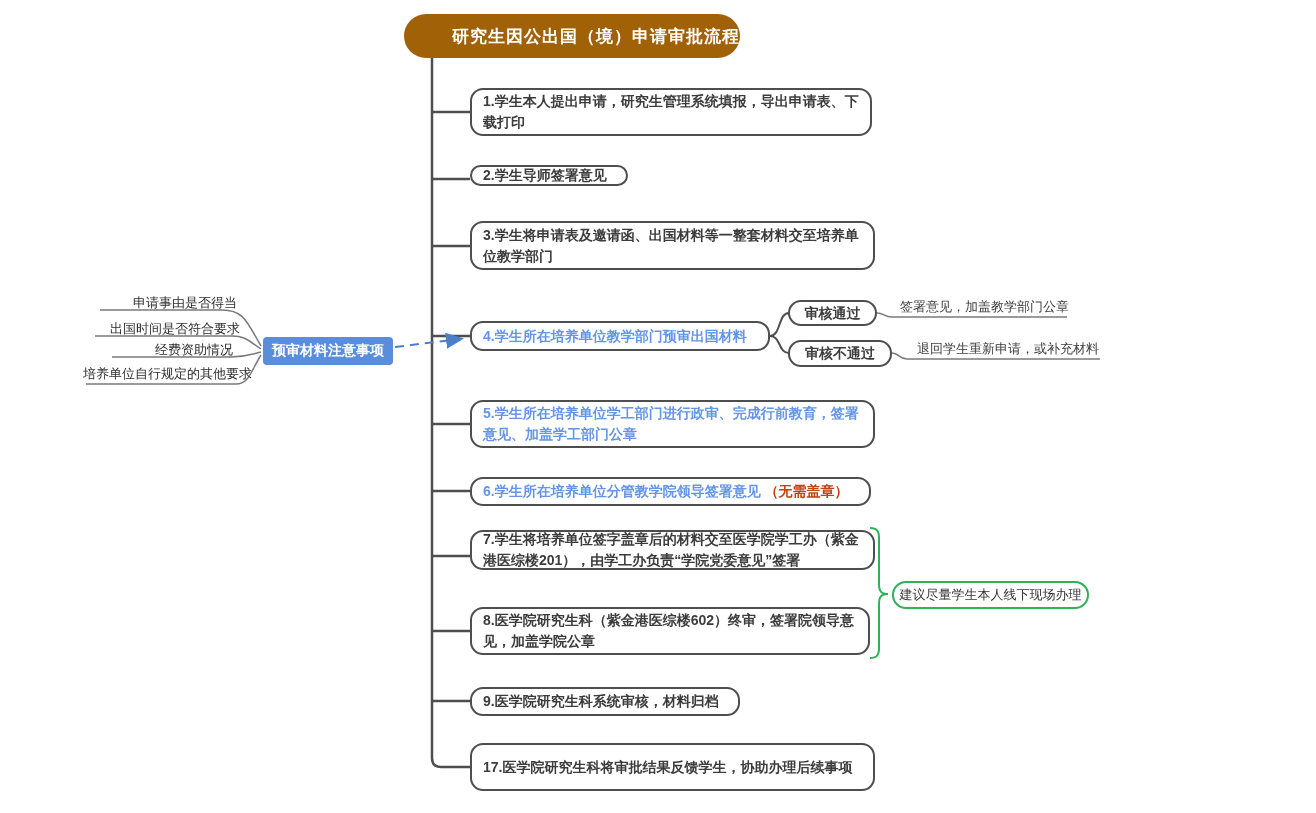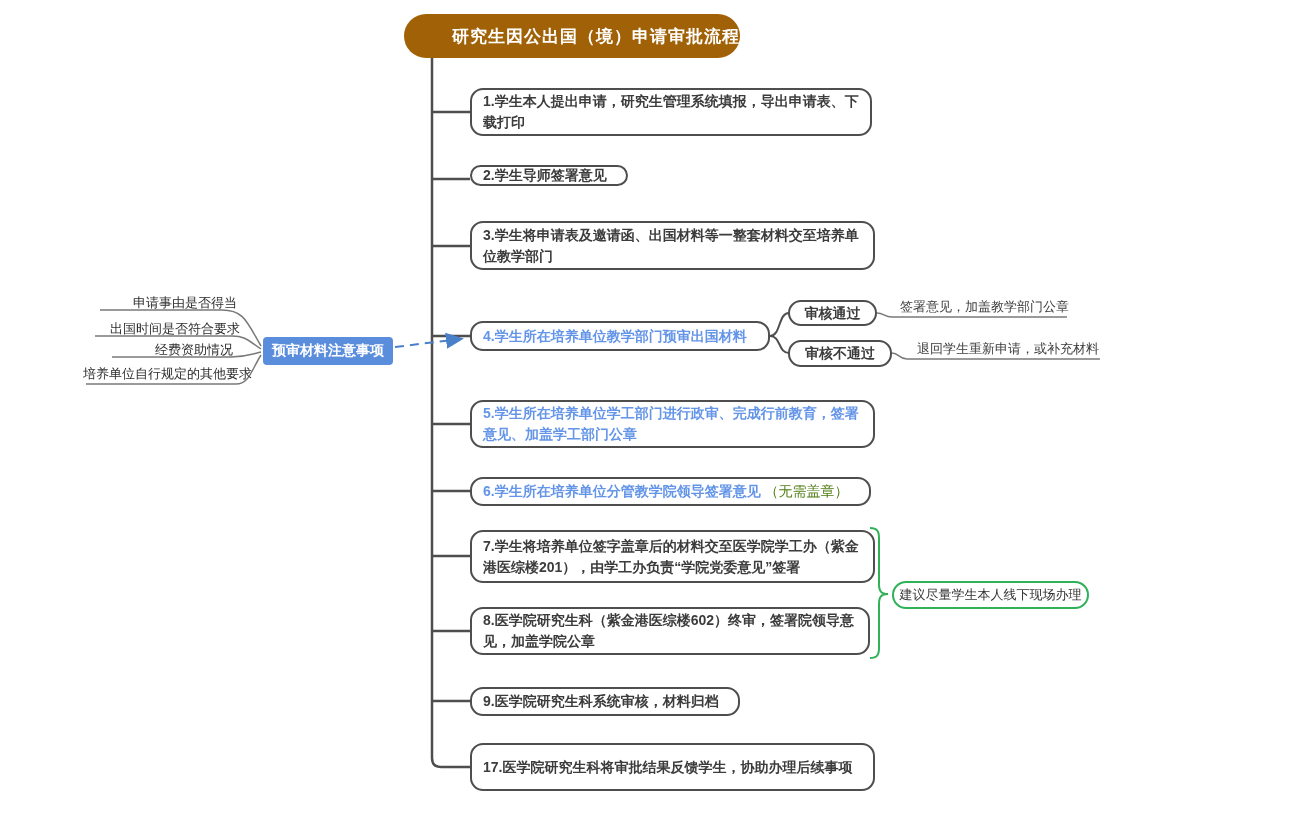--- a/index.html
+++ b/index.html
@@ -4,21 +4,21 @@
 <style>
   html,body{margin:0;padding:0;background:#ffffff;}
   #canvas{position:relative;width:1316px;height:813px;background:#ffffff;overflow:hidden;
           font-family:"Liberation Sans",sans-serif;}
   svg.wires{position:absolute;left:0;top:0;width:1316px;height:813px;pointer-events:none;}
   .node{position:absolute;box-sizing:border-box;background:#ffffff;border:2px solid #4e4e4e;
         border-radius:13px;display:flex;align-items:center;padding:3px 11px;
         font-size:14px;font-weight:700;color:#3c3c3c;line-height:21px;}
   .node .txt{display:inline;}
   .blue-text{color:#6495E8;}
-  .red-text{color:#4d7c0f;font-weight:400;}
+  .red-text{color:#c2410c;font-weight:700;}
   .title-node{position:absolute;left:404px;top:14px;width:336px;height:44px;background:#a16207;
         border-radius:22px;display:flex;align-items:center;justify-content:flex-end;
         color:#ffffff;font-size:17px;font-weight:700;letter-spacing:1px;}
   .note-blue{position:absolute;left:263px;top:337px;width:130px;height:28px;background:#5A8EDD;
         border-radius:4px;display:flex;align-items:center;justify-content:center;
         color:#ffffff;font-size:14px;font-weight:700;}
   .capsule{position:absolute;left:892px;top:581px;width:197px;height:28px;background:#ffffff;
         border:2px solid #2EB157;border-radius:15px;display:flex;align-items:center;
         justify-content:center;font-size:13px;font-weight:400;color:#333333;box-sizing:border-box;}
   .free-label{position:absolute;font-size:13px;font-weight:400;color:#2e2e2e;line-height:15px;
@@ -85,21 +85,21 @@
   </div>
   <div class="node" style="left:470px;top:400px;width:405px;height:48px;">
     <span class="txt blue-text">5.学生所在培养单位学工部门进行政审、完成行前教育，签署意见、加盖学工部门公章</span>
   </div>
   <div class="node" style="left:470px;top:477px;width:401px;height:29px;">
     <span class="txt">
       <span class="blue-text">6.学生所在培养单位分管教学院领导签署意见</span>
       <span class="red-text">（无需盖章）</span>
     </span>
   </div>
-  <div class="node" style="left:470px;top:530px;width:405px;height:53px;">
+  <div class="node" style="left:470px;top:530px;width:405px;height:40px;">
     <span class="txt">7.学生将培养单位签字盖章后的材料交至医学院学工办（紫金港医综楼201），由学工办负责“学院党委意见”签署</span>
   </div>
   <div class="node" style="left:470px;top:607px;width:400px;height:48px;">
     <span class="txt">8.医学院研究生科（紫金港医综楼602）终审，签署院领导意见，加盖学院公章</span>
   </div>
   <div class="node" style="left:470px;top:687px;width:270px;height:29px;">
     <span class="txt">9.医学院研究生科系统审核，材料归档</span>
   </div>
   <div class="node" style="left:470px;top:743px;width:405px;height:48px;">
     <span class="txt">17.医学院研究生科将审批结果反馈学生，协助办理后续事项</span>

